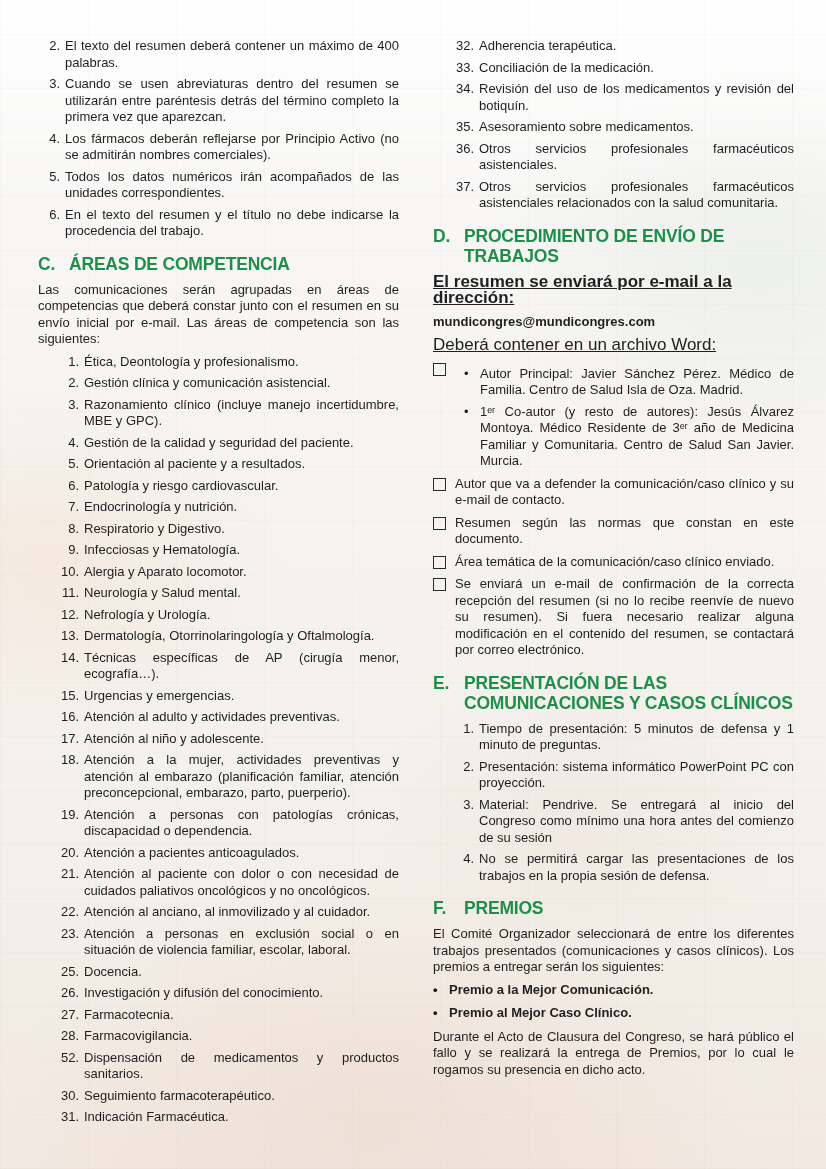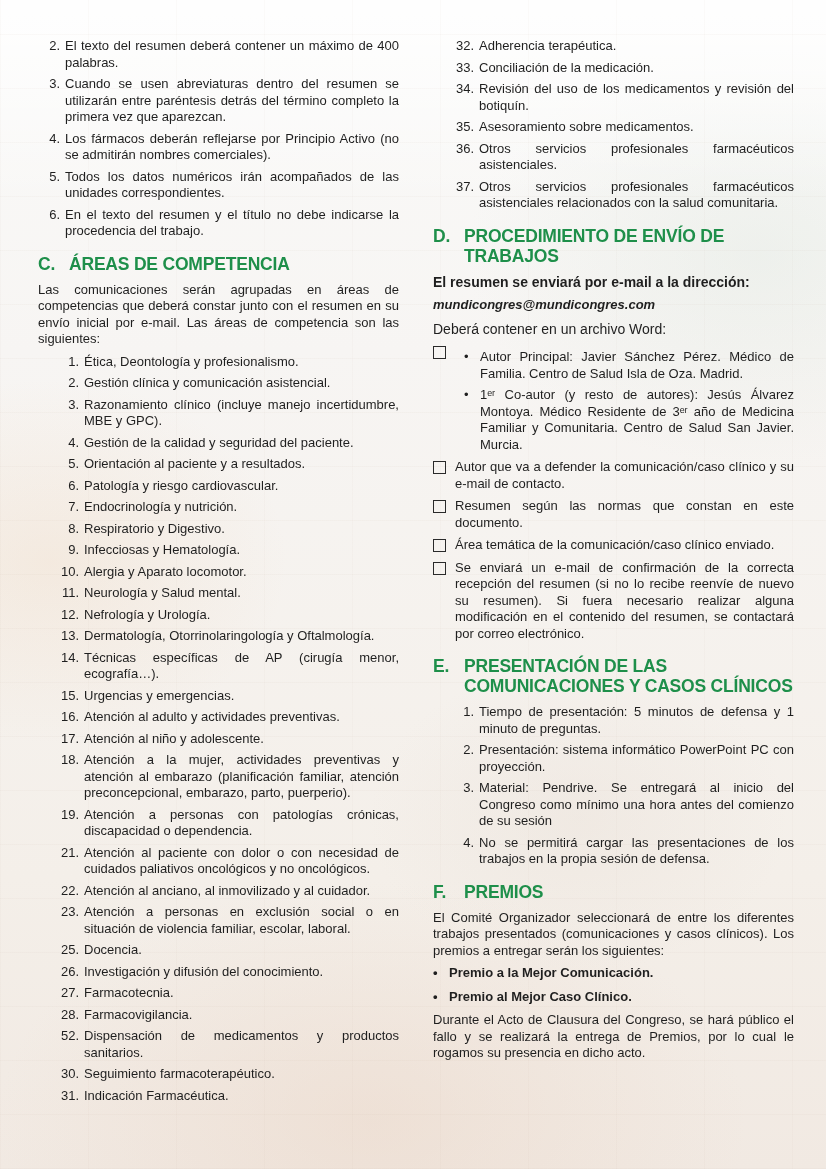--- a/index.html
+++ b/index.html
@@ -27,21 +27,21 @@
   }
   .cols{
     position:relative;z-index:1;
     display:flex;gap:34px;
     padding:38px 31px 0 38px;
     box-sizing:border-box;
   }
   .col{width:361px;}
   
   .para{font-size:13px;line-height:16.5px;text-align:justify;margin:0 0 6px 0;}
-  .lead-bold{font-size:14px;line-height:16.5px;font-weight:bold;margin:0 0 7px 0;}
+  .lead-bold{font-size:17px;line-height:16.5px;font-weight:bold;margin:0 0 7px 0;text-decoration:underline;}
   
   .row{display:flex;align-items:flex-start;margin:0 0 5px 0;}
   .indented .row{margin-left:19px;}
   .row .n{flex:none;width:22px;text-align:right;font-size:13px;line-height:16.5px;}
   .row .t{flex:1;margin-left:5px;font-size:13px;line-height:16.5px;text-align:justify;}
   
   .sec-h{
     display:flex;align-items:flex-start;
     color:#1e8f4a;font-weight:bold;
     font-size:17.5px;line-height:20px;letter-spacing:-0.2px;
@@ -57,21 +57,21 @@
   }
   .chk-body{flex:1;margin-left:9px;}
   .chk-body > .t{display:block;font-size:13px;line-height:16.5px;text-align:justify;}
   .bullet-row{display:flex;align-items:flex-start;margin:5px 0 0 9px;}
   .bullet-mark{flex:none;width:16px;font-size:13px;line-height:16.5px;}
   .bullet-row .t{flex:1;font-size:13px;line-height:16.5px;text-align:justify;}
   
   .pz-row{display:flex;align-items:flex-start;margin:0 0 7px 0;}
   .pz-mark{flex:none;width:16px;font-size:13px;line-height:16.5px;font-weight:bold;}
   .pz-row .t{flex:1;font-size:13px;line-height:16.5px;font-weight:bold;}
-  .email{font-weight:bold;font-size:13px;line-height:16.5px;margin:0 0 7px 0;font-style:italic;}
+  .email{font-weight:bold;font-size:13px;line-height:16.5px;margin:0 0 7px 0;}
 </style>
 </head>
 <body>
 
 <div class="page">
   <div class="cols">
 
     <div class="col">
 
       <div class="rules">
@@ -173,20 +173,24 @@
             <span class="n">17.</span>
             <span class="t">Atención al niño y adolescente.</span>
           </div>
           <div class="row">
             <span class="n">18.</span>
             <span class="t">Atención a la mujer, actividades preventivas y atención al embarazo (planificación familiar, atención preconcepcional, embarazo, parto, puerperio).</span>
           </div>
           <div class="row">
             <span class="n">19.</span>
             <span class="t">Atención a personas con patologías crónicas, discapacidad o dependencia.</span>
+          </div>
+          <div class="row">
+            <span class="n">20.</span>
+            <span class="t">Atención a pacientes anticoagulados.</span>
           </div>
           <div class="row">
             <span class="n">21.</span>
             <span class="t">Atención al paciente con dolor o con necesidad de cuidados paliativos oncológicos y no oncológicos.</span>
           </div>
           <div class="row">
             <span class="n">22.</span>
             <span class="t">Atención al anciano, al inmovilizado y al cuidador.</span>
           </div>
           <div class="row">

